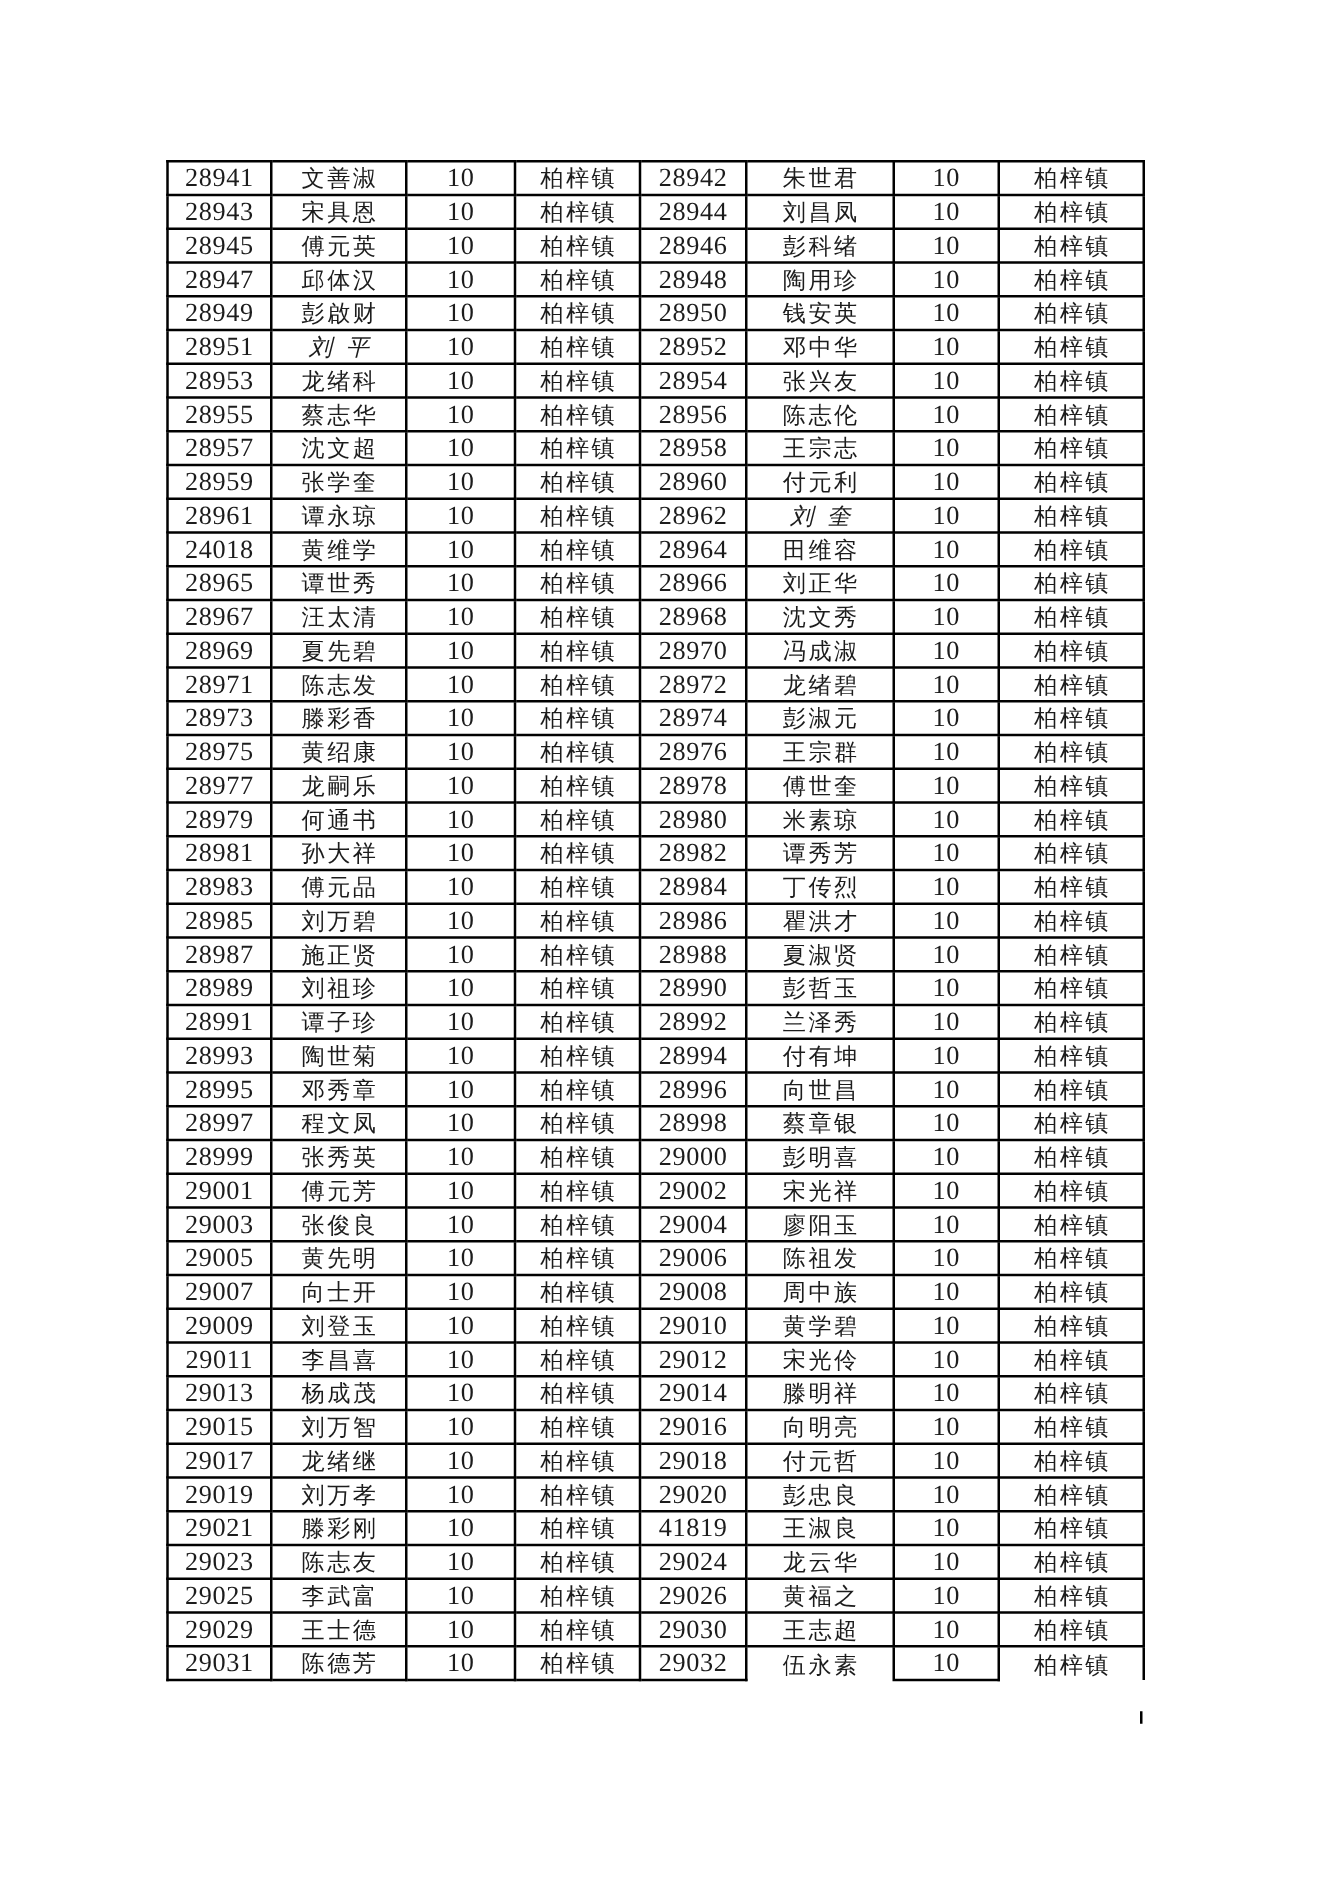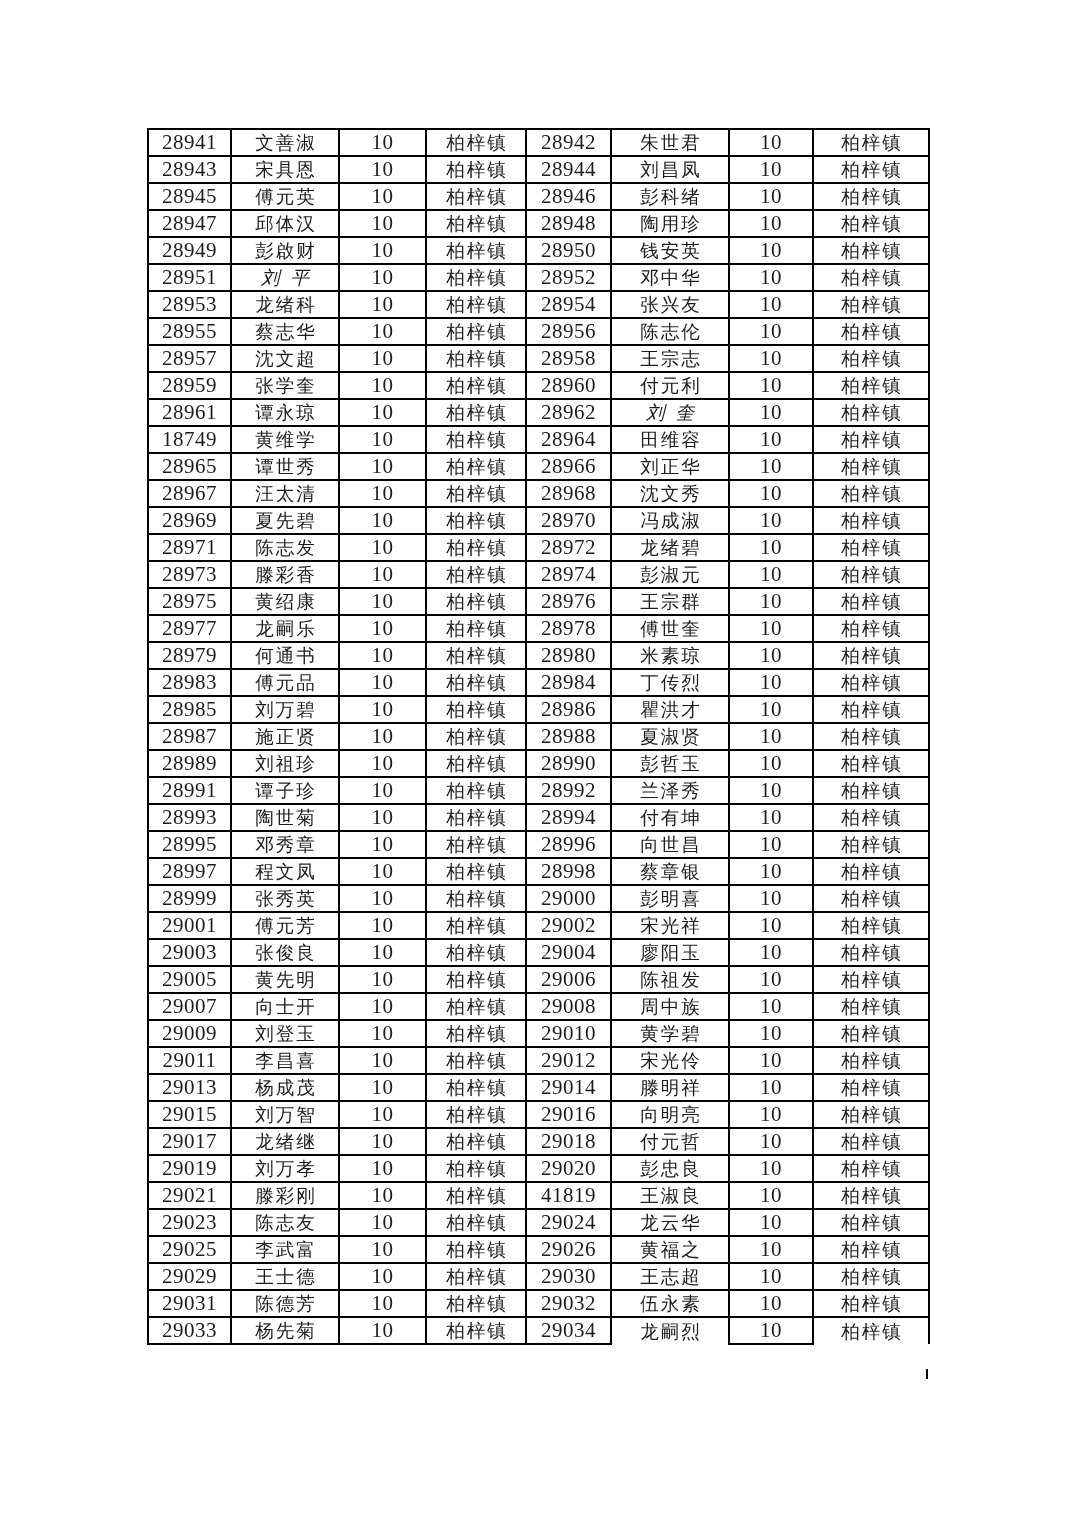--- a/index.html
+++ b/index.html
@@ -9,21 +9,21 @@
   }
   body {
     width: 1075px;
     height: 1519px;
     position: relative;
     font-family: "Liberation Serif", "DejaVu Serif", serif;
     color: #1c1c1c;
   }
   .table-wrap {
     position: absolute;
-    left: 147px;
+    left: 133px;
     top: 128px;
   }
   table.roster {
     border-collapse: collapse;
     table-layout: fixed;
     border-spacing: 0;
   }
   table.roster td {
     border: 2px solid #000000;
     text-align: center;
@@ -182,21 +182,21 @@
           <td class="num">28961</td>
           <td class="cjk">谭永琼</td>
           <td class="num">10</td>
           <td class="cjk">柏梓镇</td>
           <td class="num">28962</td>
           <td class="cjk two">刘奎</td>
           <td class="num">10</td>
           <td class="cjk">柏梓镇</td>
         </tr>
         <tr>
-          <td class="num">18749</td>
+          <td class="num">24018</td>
           <td class="cjk">黄维学</td>
           <td class="num">10</td>
           <td class="cjk">柏梓镇</td>
           <td class="num">28964</td>
           <td class="cjk">田维容</td>
           <td class="num">10</td>
           <td class="cjk">柏梓镇</td>
         </tr>
         <tr>
           <td class="num">28965</td>
@@ -272,20 +272,30 @@
           <td class="num">28979</td>
           <td class="cjk">何通书</td>
           <td class="num">10</td>
           <td class="cjk">柏梓镇</td>
           <td class="num">28980</td>
           <td class="cjk">米素琼</td>
           <td class="num">10</td>
           <td class="cjk">柏梓镇</td>
         </tr>
         <tr>
+          <td class="num">28981</td>
+          <td class="cjk">孙大祥</td>
+          <td class="num">10</td>
+          <td class="cjk">柏梓镇</td>
+          <td class="num">28982</td>
+          <td class="cjk">谭秀芳</td>
+          <td class="num">10</td>
+          <td class="cjk">柏梓镇</td>
+        </tr>
+        <tr>
           <td class="num">28983</td>
           <td class="cjk">傅元品</td>
           <td class="num">10</td>
           <td class="cjk">柏梓镇</td>
           <td class="num">28984</td>
           <td class="cjk">丁传烈</td>
           <td class="num">10</td>
           <td class="cjk">柏梓镇</td>
         </tr>
         <tr>
@@ -508,29 +518,19 @@
           <td class="num">10</td>
           <td class="cjk">柏梓镇</td>
         </tr>
         <tr>
           <td class="num">29031</td>
           <td class="cjk">陈德芳</td>
           <td class="num">10</td>
           <td class="cjk">柏梓镇</td>
           <td class="num">29032</td>
           <td class="cjk">伍永素</td>
-          <td class="num">10</td>
-          <td class="cjk">柏梓镇</td>
-        </tr>
-        <tr>
-          <td class="num">29033</td>
-          <td class="cjk">杨先菊</td>
-          <td class="num">10</td>
-          <td class="cjk">柏梓镇</td>
-          <td class="num">29034</td>
-          <td class="cjk">龙嗣烈</td>
           <td class="num">10</td>
           <td class="cjk">柏梓镇</td>
         </tr>
       </tbody>
   </table>
   <div class="right-edge-extension"></div>
 </div>
 
 </body></html>

